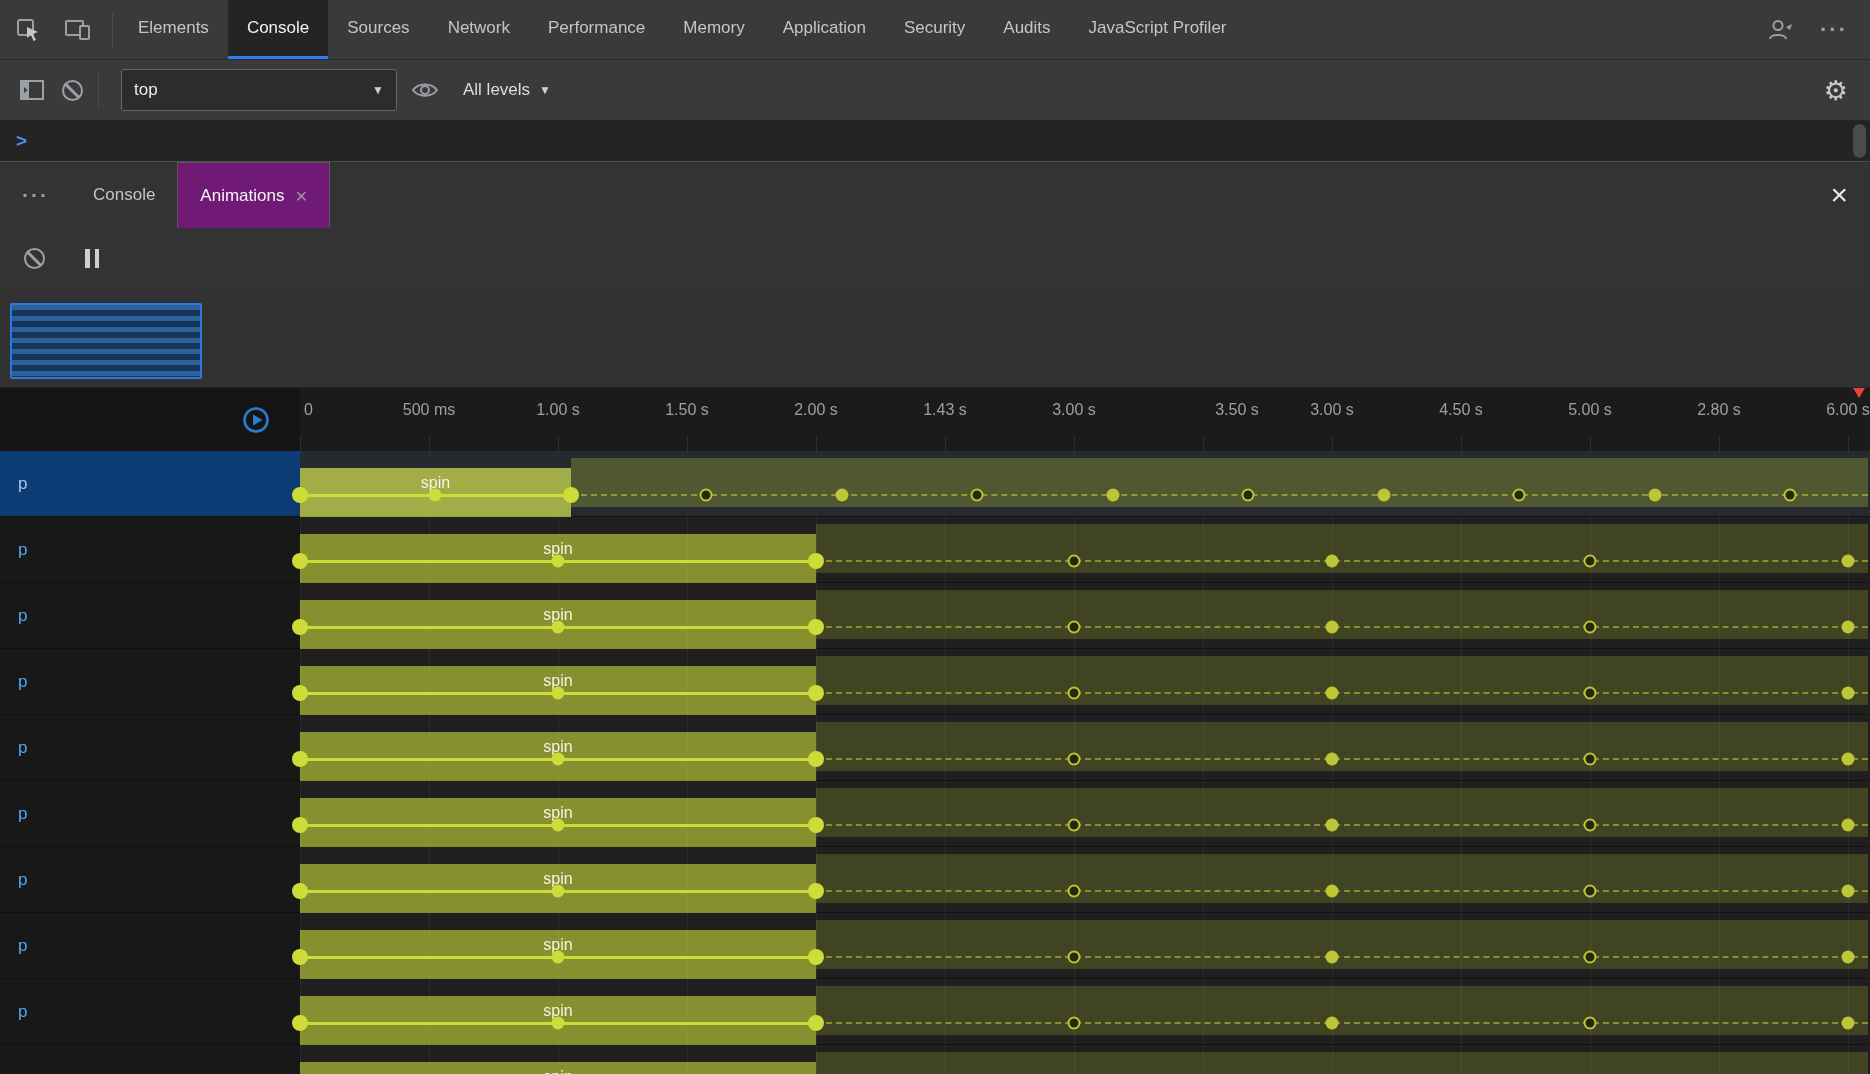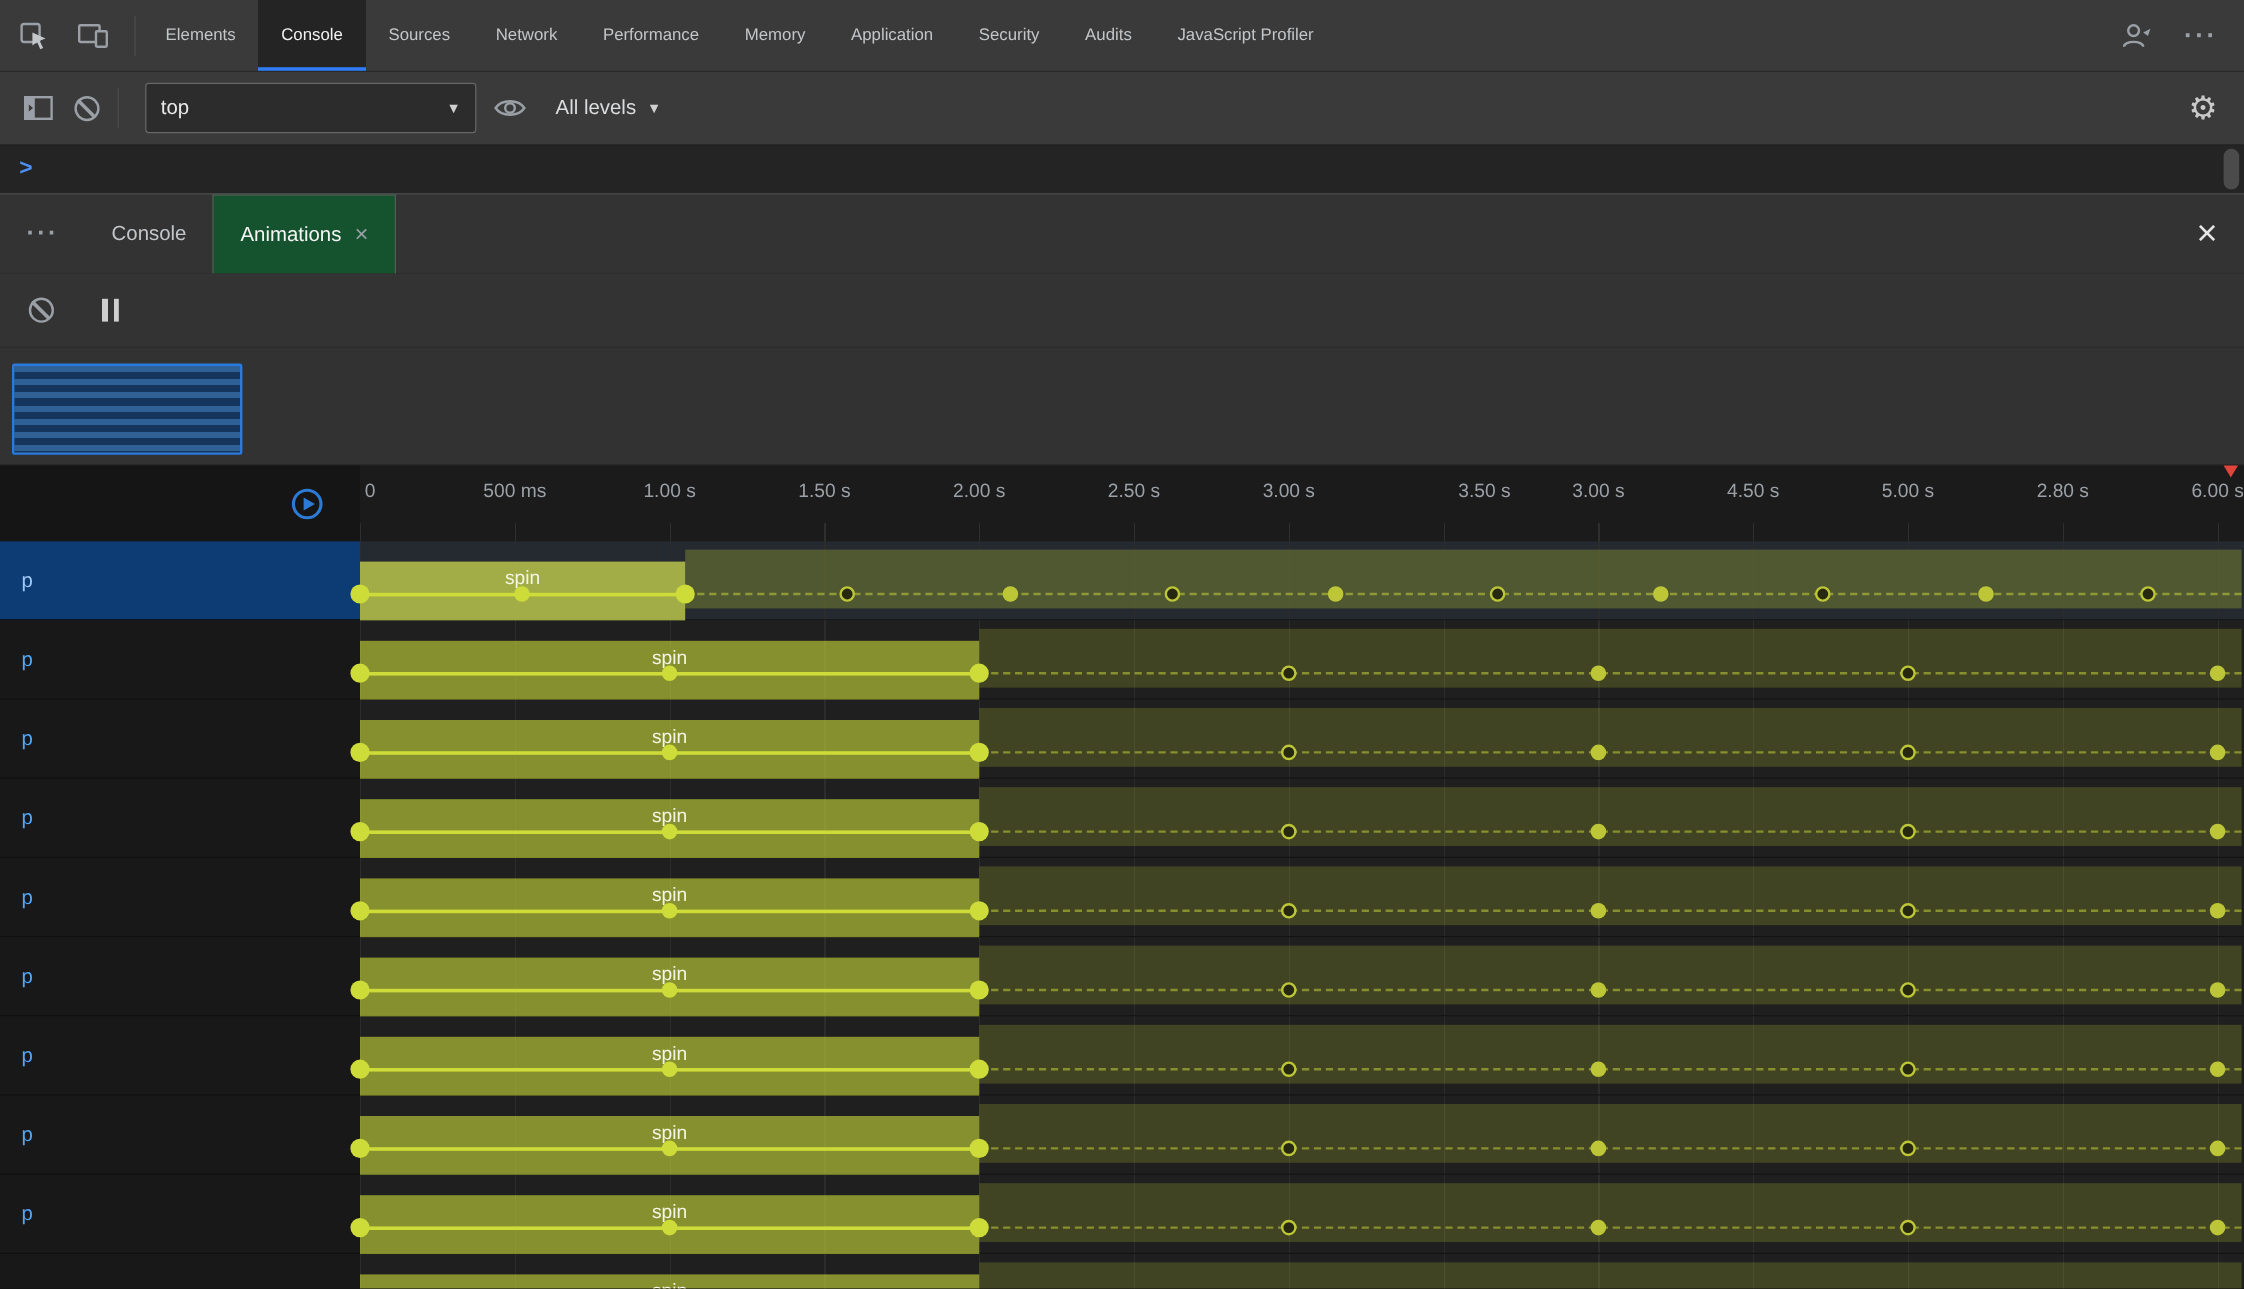--- a/index.html
+++ b/index.html
@@ -9,21 +9,21 @@
     background:#1f1f1f;
     font-family:"Liberation Sans","DejaVu Sans",sans-serif;
     -webkit-font-smoothing:antialiased;
   }
   
   .topbar{position:absolute;left:0;top:0;width:1870px;height:60px;background:#3a3a3a;border-bottom:1px solid #2a2a2a;display:flex;align-items:stretch;}
   .topbar-icons{display:flex;align-items:center;gap:22px;padding:0 14px;}
   .icon-24{width:28px;height:28px;display:flex;align-items:center;justify-content:center;}
   .vdivider{width:1px;height:34px;background:#4d4d4d;align-self:center;margin:0 6px;}
   .top-tabs{display:flex;align-items:stretch;}
-  .top-tab{display:flex;align-items:center;padding:0 19px;font-size:14px;color:#c3c6c9;cursor:default;border-bottom:3px solid transparent;}
+  .top-tab{display:flex;align-items:center;padding:0 19px;font-size:17px;color:#c3c6c9;cursor:default;border-bottom:3px solid transparent;}
   .top-tab.sel{background:#242424;color:#f2f2f2;border-bottom:3px solid #2f7cf6;}
   .topbar-right{margin-left:auto;display:flex;align-items:center;gap:26px;padding-right:22px;}
   .overflow-dots{color:#9aa0a6;font-size:22px;font-weight:bold;letter-spacing:2px;line-height:1;}
   
   .ctoolbar{position:absolute;left:0;top:60px;width:1870px;height:61px;background:#3a3a3a;border-bottom:1px solid #272727;display:flex;align-items:center;padding:0 12px;}
   .ban{width:21px;height:21px;border:2.5px solid #9aa0a6;border-radius:50%;position:relative;flex:0 0 auto;}
   .ban::after{content:"";position:absolute;left:-2px;top:7px;width:20px;height:2.5px;background:#9aa0a6;transform:rotate(45deg);}
   .icon-btn{width:40px;height:40px;display:flex;align-items:center;justify-content:center;flex:0 0 auto;}
   .ctx-select{width:276px;height:42px;margin-left:16px;background:#2c2c2c;border:1px solid #666;border-radius:3px;display:flex;align-items:center;padding:0 12px;color:#eaeaea;font-size:17px;}
   .ctx-select .arrow{margin-left:auto;font-size:12px;color:#cfcfcf;}
@@ -33,21 +33,21 @@
   .levels .arrow{font-size:12px;color:#cfcfcf;}
   .gear{margin-left:auto;font-family:"DejaVu Sans",sans-serif;font-size:27px;color:#c9c9c9;line-height:1;padding-right:10px;}
   
   .prompt-row{position:absolute;left:0;top:121px;width:1870px;height:40px;background:#242424;display:flex;align-items:center;}
   .prompt-chevron{color:#4a90f5;font-weight:bold;font-size:19px;padding-left:16px;}
   .scroll-thumb{position:absolute;right:4px;top:3px;width:13px;height:34px;background:#4b4b4b;border-radius:7px;}
   
   .drawerbar{position:absolute;left:0;top:161px;width:1870px;height:67px;background:#333;border-top:1px solid #4d4d4d;display:flex;align-items:stretch;}
   .more-tabs{display:flex;align-items:center;padding:0 22px;color:#9aa0a6;font-size:21px;font-weight:bold;letter-spacing:2px;}
   .drawer-tab{display:flex;align-items:center;gap:11px;padding:0 22px;font-size:17px;color:#c3c6c9;}
-  .drawer-tab.sel{background:#14532d;border:1px solid #5a5a5a;border-bottom:none;color:#f5f5f5;}
+  .drawer-tab.sel{background:#701a75;border:1px solid #5a5a5a;border-bottom:none;color:#f5f5f5;}
   .tab-close{color:#9aa0a6;font-size:20px;line-height:1;}
   .drawer-close{margin-left:auto;display:flex;align-items:center;padding:0 22px;color:#e6e6e6;font-size:30px;font-weight:300;}
   
   .animbar{position:absolute;left:0;top:228px;width:1870px;height:62px;background:#333;border-bottom:1px solid #2b2b2b;display:flex;align-items:center;padding:0 14px;gap:18px;}
   .pause{display:flex;gap:5px;}
   .pause i{display:block;width:4.5px;height:19px;background:#cfcfcf;}
   .rates{display:flex;margin-left:12px;}
   .rate{height:44px;padding:0 17px;display:flex;align-items:center;font-size:17px;background:#3a3a3a;border:1px solid #6b6b6b;color:#dcdcdc;margin-left:-1px;}
   .rate:first-child{border-radius:3px 0 0 3px;margin-left:0;}
   .rate:last-child{border-radius:0 3px 3px 0;}
@@ -205,21 +205,21 @@
           <polygon points="13,10.5 22.5,16 13,21.5" fill="#2d7ad4"></polygon>
         </svg>
       </span>
     </div>
     <div class="ticks">
         <span class="tick-label first" style="left: 0px;">0</span>
         <span class="tick-label" style="left: 129px;">500 ms</span>
         <span class="tick-label" style="left: 258px;">1.00 s</span>
         <span class="tick-label" style="left: 387px;">1.50 s</span>
         <span class="tick-label" style="left: 516px;">2.00 s</span>
-        <span class="tick-label" style="left: 645px;">2.50 s</span>
+        <span class="tick-label" style="left: 645px;">1.43 s</span>
         <span class="tick-label" style="left: 774px;">3.00 s</span>
         <span class="tick-label" style="left: 903px; margin-left: 34px;">3.50 s</span>
         <span class="tick-label" style="left: 1032px;">3.00 s</span>
         <span class="tick-label" style="left: 1161px;">4.50 s</span>
         <span class="tick-label" style="left: 1290px;">5.00 s</span>
         <span class="tick-label" style="left: 1419px;">2.80 s</span>
         <span class="tick-label" style="left: 1548px;">6.00 s</span>
       </div>
     <div class="header-ruler"></div>
     <span class="time-marker"></span>

